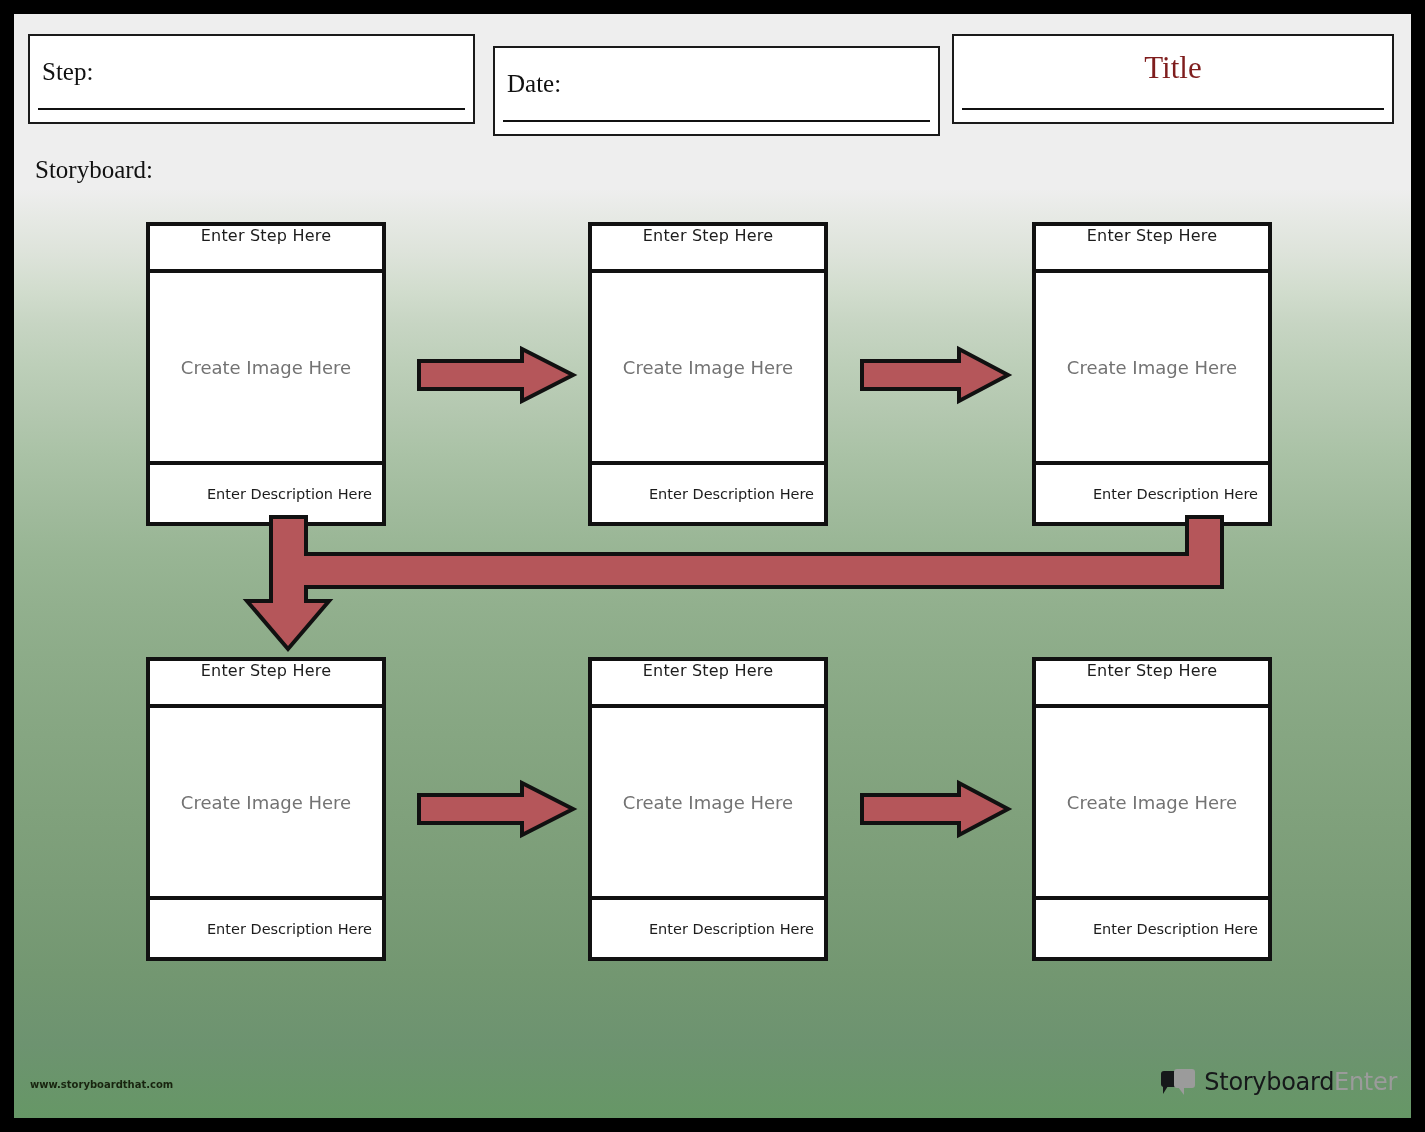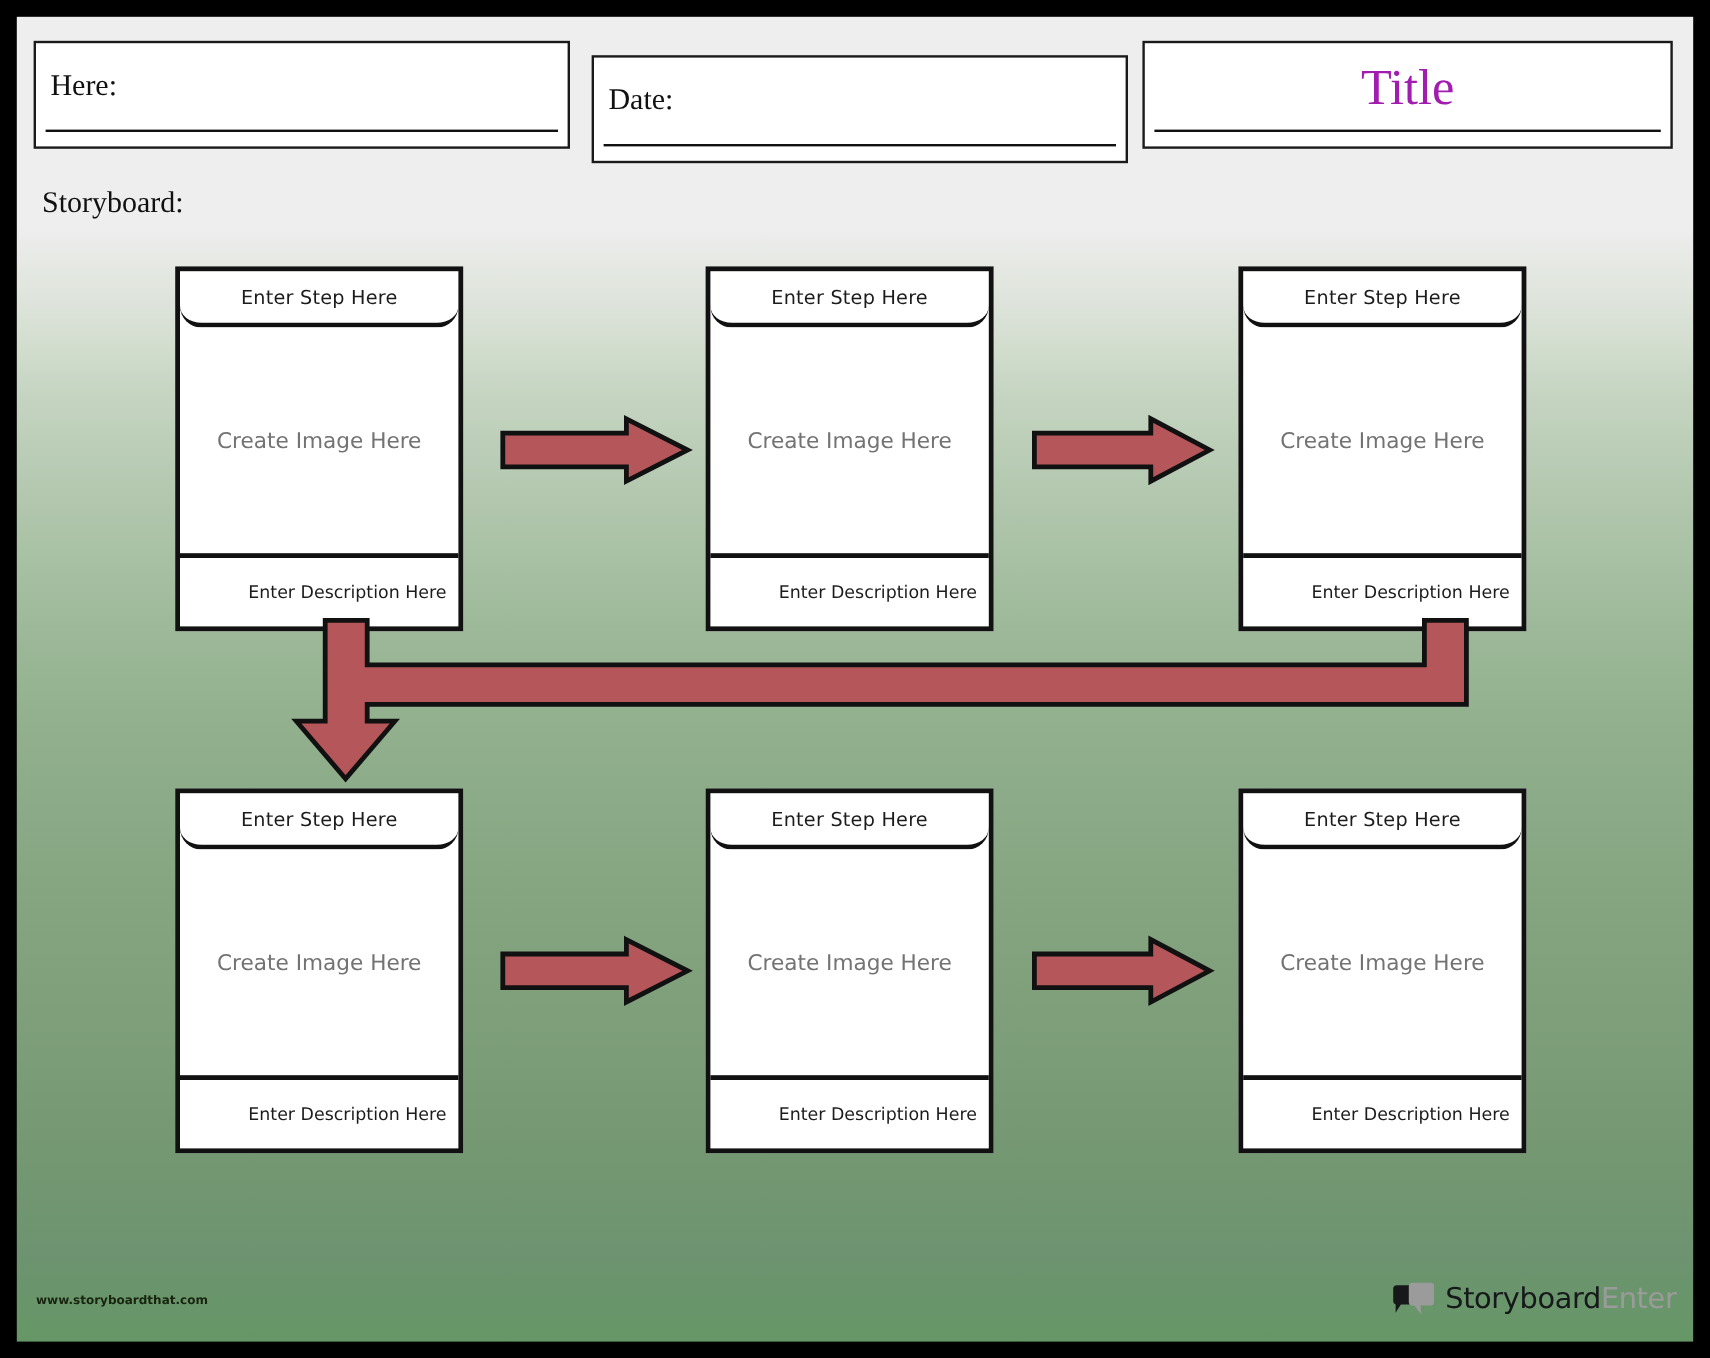--- a/index.html
+++ b/index.html
@@ -72,22 +72,22 @@
     font-size: 25px;
     color: #111111;
     white-space: nowrap;
   }
   .header-box .hb-title {
     position: absolute;
     left: 0; right: 0;
     top: 14px;
     text-align: center;
     font-family: "Liberation Serif", serif;
-    font-size: 42px;
-    color: #a21caf;
+    font-size: 31px;
+    color: #7f1d1d;
   }
   .header-box .hb-rule {
     position: absolute;
     left: 8px;
     right: 8px;
     bottom: 12px;
     height: 0;
     border-bottom: 2.5px solid #111111;
   }
 
@@ -109,24 +109,23 @@
     position: absolute;
     width: 240px;
     background: #ffffff;
     border: 4px solid #111111;
     box-sizing: border-box;
   }
   .card-head {
     height: 47px;
     border-bottom: 4px solid #111111;
     display: flex;
-    align-items: center;
+    align-items: flex-start;
     justify-content: center;
     box-sizing: border-box;
-    border-radius: 18px;
   }
   .card-head span {
     font-family: "DejaVu Sans", sans-serif;
     font-size: 16px;
     color: #1c1c1c;
     letter-spacing: 0.2px;
   }
   .card-body {
     height: 192px;
     display: flex;
@@ -243,21 +242,21 @@
   #brand-logo .logo-text .t-dark { color: #16181a; }
   #brand-logo .logo-text .t-gray { color: #9b9b9b; }
 </style>
 </head>
 <body>
 
 <div id="worksheet-frame">
   <div id="page-canvas">
 
     <div class="header-box" id="name-box">
-      <div class="hb-label">Here:</div>
+      <div class="hb-label">Step:</div>
       <div class="hb-rule"></div>
     </div>
 
     <div class="header-box" id="date-box">
       <div class="hb-label">Date:</div>
       <div class="hb-rule"></div>
     </div>
 
     <div class="header-box" id="title-box">
       <div class="hb-title">Title</div>

